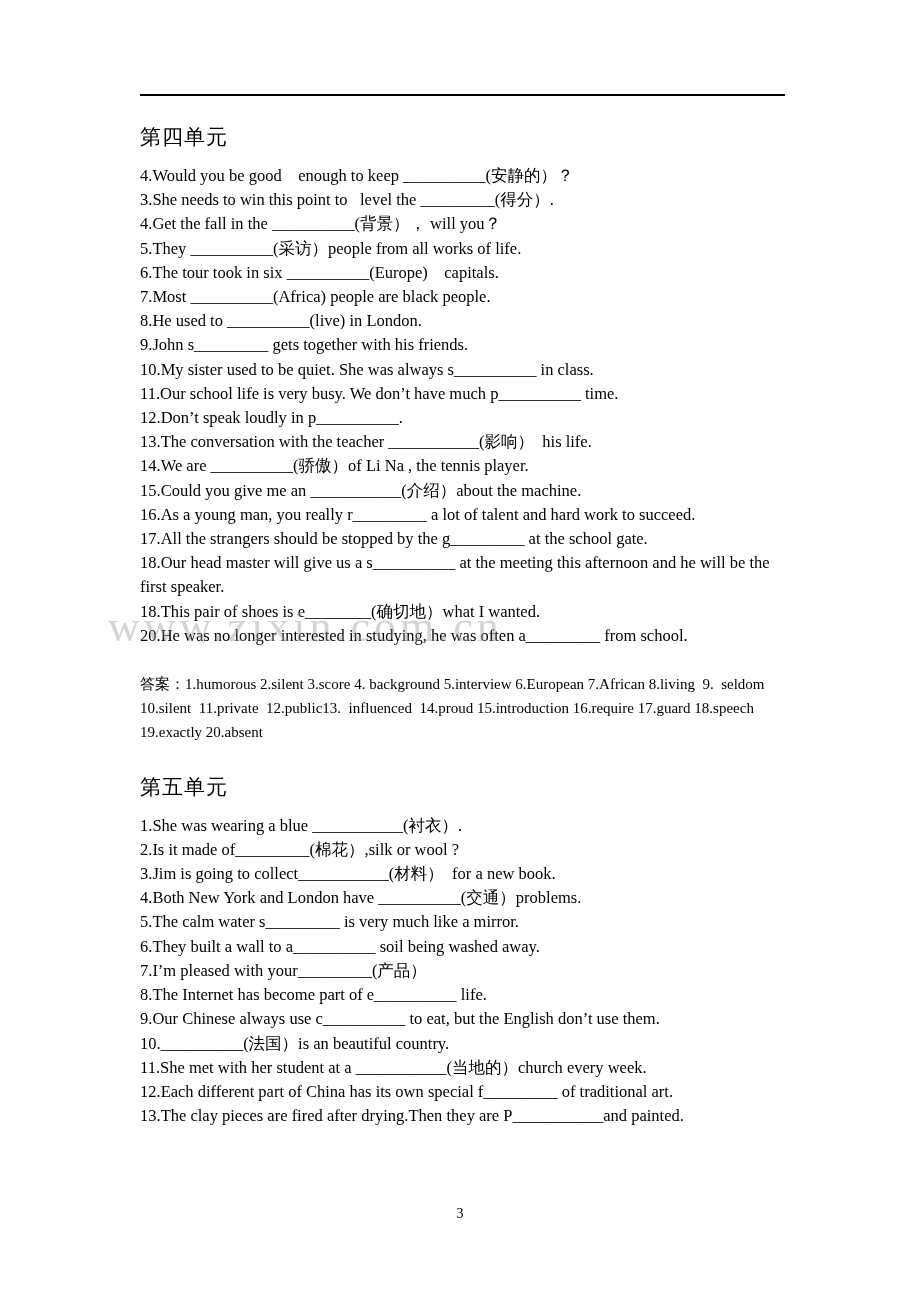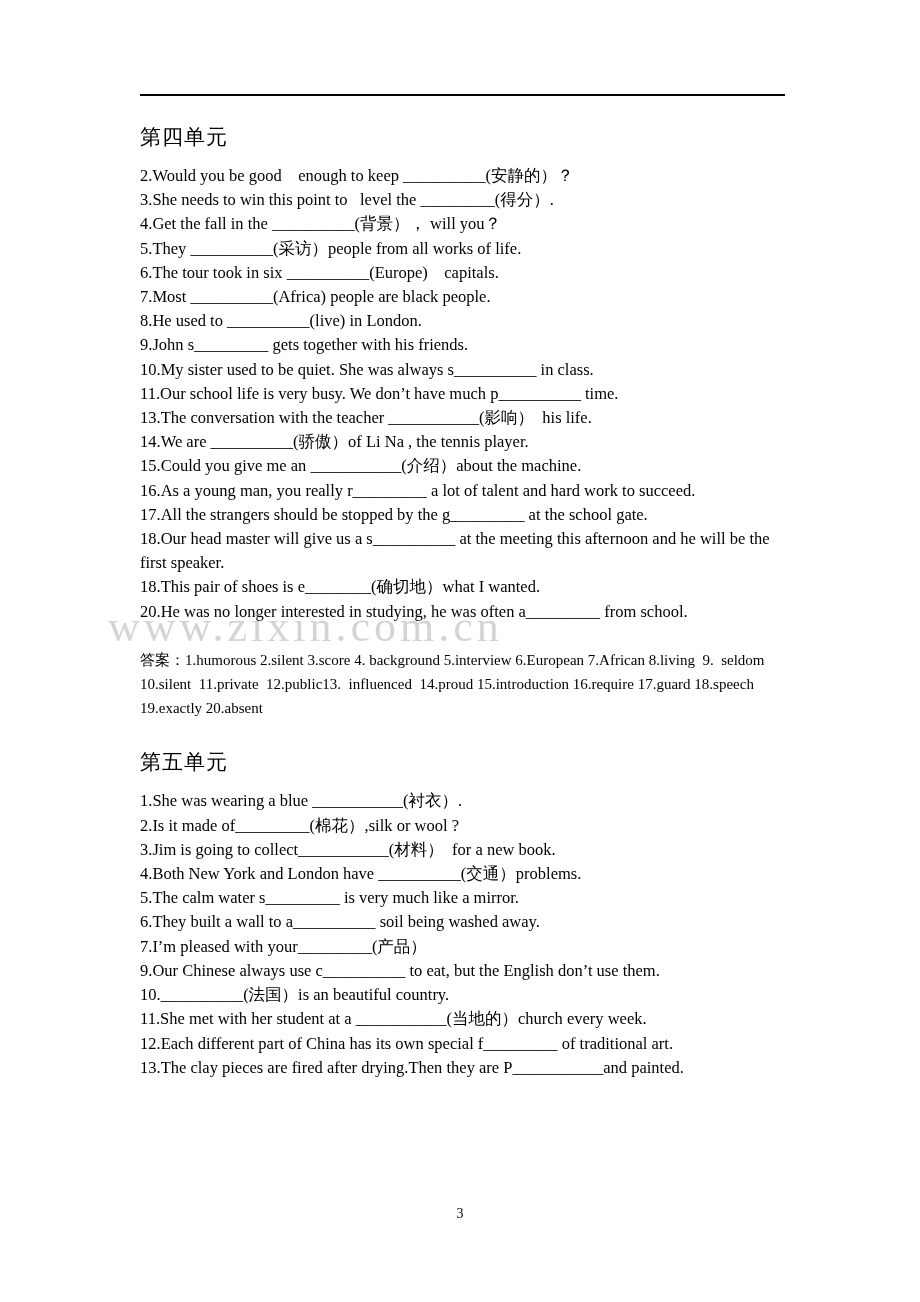--- a/index.html
+++ b/index.html
@@ -82,30 +82,31 @@
 
 <div class="page">
 
   <div class="content">
 
     <hr class="top-rule">
 
     <div class="unit-title">第四单元</div>
 
     <div class="lines">
-        <div class="line">2.Would you be good    enough to keep __________(安静的）？</div>
+        <div class="line">4.Would you be good    enough to keep __________(安静的）？</div>
         <div class="line">3.She needs to win this point to   level the _________(得分）.</div>
         <div class="line">4.Get the fall in the __________(背景）， will you？</div>
         <div class="line">5.They __________(采访）people from all works of life.</div>
         <div class="line">6.The tour took in six __________(Europe)    capitals.</div>
         <div class="line">7.Most __________(Africa) people are black people.</div>
         <div class="line">8.He used to __________(live) in London.</div>
         <div class="line">9.John s_________ gets together with his friends.</div>
         <div class="line">10.My sister used to be quiet. She was always s__________ in class.</div>
         <div class="line">11.Our school life is very busy. We don’t have much p__________ time.</div>
+        <div class="line">12.Don’t speak loudly in p__________.</div>
         <div class="line">13.The conversation with the teacher ___________(影响）  his life.</div>
         <div class="line">14.We are __________(骄傲）of Li Na , the tennis player.</div>
         <div class="line">15.Could you give me an ___________(介绍）about the machine.</div>
         <div class="line">16.As a young man, you really r_________ a lot of talent and hard work to succeed.</div>
         <div class="line">17.All the strangers should be stopped by the g_________ at the school gate.</div>
         <div class="line">18.Our head master will give us a s__________ at the meeting this afternoon and he will be the first speaker.</div>
         <div class="line">18.This pair of shoes is e________(确切地）what I wanted.</div>
         <div class="line">20.He was no longer interested in studying, he was often a_________ from school.</div>
       </div>
 
@@ -114,20 +115,21 @@
     <div class="unit-title unit5-title">第五单元</div>
 
     <div class="lines">
         <div class="line">1.She was wearing a blue ___________(衬衣）.</div>
         <div class="line">2.Is it made of_________(棉花）,silk or wool ?</div>
         <div class="line">3.Jim is going to collect___________(材料）  for a new book.</div>
         <div class="line">4.Both New York and London have __________(交通）problems.</div>
         <div class="line">5.The calm water s_________ is very much like a mirror.</div>
         <div class="line">6.They built a wall to a__________ soil being washed away.</div>
         <div class="line">7.I’m pleased with your_________(产品）</div>
+        <div class="line">8.The Internet has become part of e__________ life.</div>
         <div class="line">9.Our Chinese always use c__________ to eat, but the English don’t use them.</div>
         <div class="line">10.__________(法国）is an beautiful country.</div>
         <div class="line">11.She met with her student at a ___________(当地的）church every week.</div>
         <div class="line">12.Each different part of China has its own special f_________ of traditional art.</div>
         <div class="line">13.The clay pieces are fired after drying.Then they are P___________and painted.</div>
       </div>
 
   </div>
 
   <div class="watermark">www.zixin.com.cn</div>

